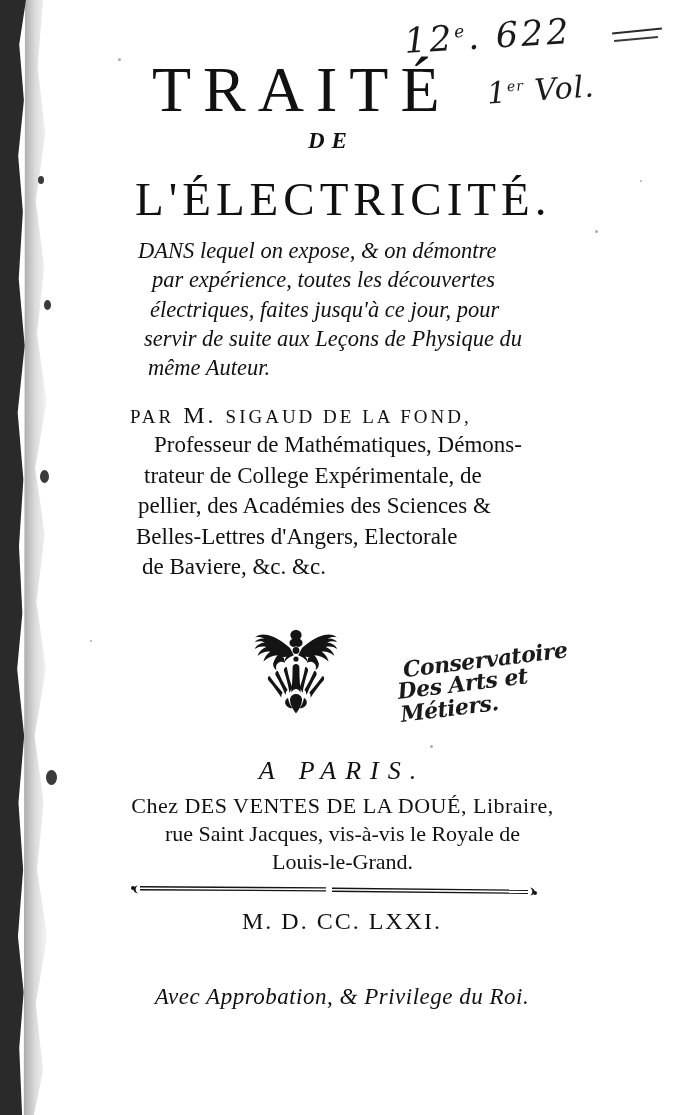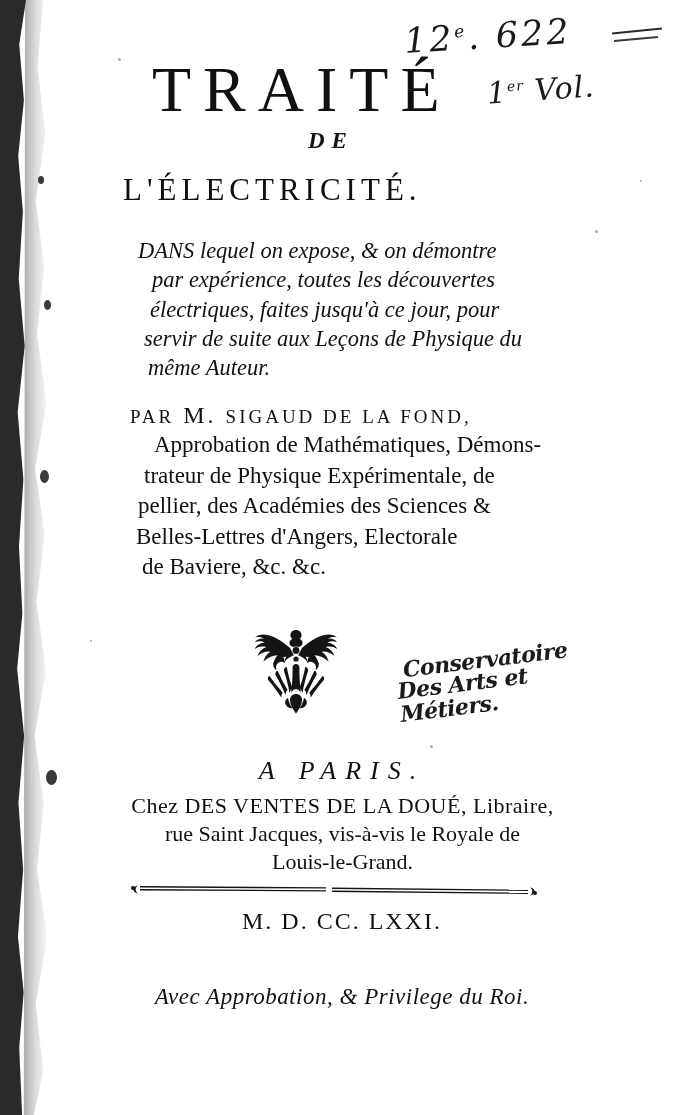--- a/index.html
+++ b/index.html
@@ -135,22 +135,22 @@
   .title-de {
     position: absolute;
     left: 246px; top: 128px;
     font-size: 23px;
     font-style: italic;
     letter-spacing: 7px;
     font-weight: bold;
   }
   .title-sub {
     position: absolute;
-    left: 61px; top: 172px;
-    font-size: 31px;
+    left: 73px; top: 172px;
+    font-size: 47px;
     letter-spacing: 5px;
     white-space: nowrap;
   }
 
   .descr {
     position: absolute;
     left: 76px; top: 236px;
     width: 470px;
     font-style: italic;
     font-size: 22.5px;
@@ -291,22 +291,22 @@
       <span class="ln i4">même Auteur.</span>
     </div>
 
     <div class="author-line">
       <span class="sc">PAR</span>
       <span>M.</span>
       <span class="sc">SIGAUD DE LA FOND,</span>
     </div>
 
     <div class="credentials">
-      <span class="ln ia">Approbation de Mathématiques, Démons-</span>
-      <span class="ln ib">trateur de Physique Expérimentale, de</span>
+      <span class="ln ia">Professeur de Mathématiques, Démons-</span>
+      <span class="ln ib">trateur de College Expérimentale, de</span>
       <span class="ln id">pellier, des Académies des Sciences &amp;</span>
       <span class="ln ie">Belles-Lettres d'Angers, Electorale</span>
       <span class="ln if">de Baviere, &amp;c. &amp;c.</span>
     </div>
 
     <div class="imprint-city">A PARIS.</div>
 
     <div class="imprint-lines">
       <span class="ln p1">Chez DES VENTES DE LA DOUÉ, Libraire,</span>
       <span class="ln">rue Saint Jacques, vis-à-vis le Royale de</span>

